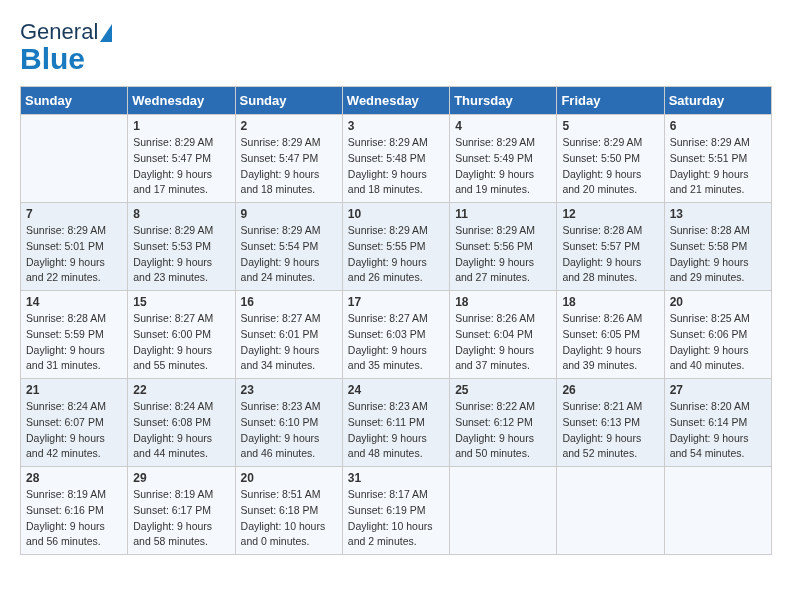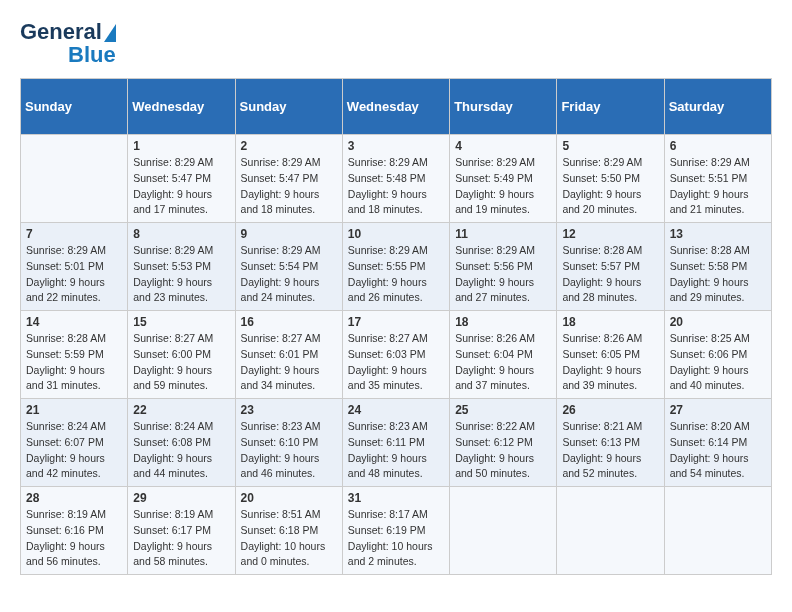--- a/index.html
+++ b/index.html
@@ -16,21 +16,21 @@
       align-items: flex-start;
       margin-bottom: 10px;
     }
     .logo {
       display: flex;
       flex-direction: column;
       align-items: flex-start;
     }
     .logo-text {
       font-size: 22px;
-      font-weight: bold;
+      font-weight: normal;
       color: #1a3a5c;
       line-height: 1.1;
     }
     .logo-triangle {
       width: 0;
       height: 0;
       border-left: 12px solid transparent;
       border-bottom: 18px solid #1a7abf;
       display: inline-block;
       margin-left: 2px;
@@ -51,21 +51,21 @@
     }
     table {
       width: 100%;
       border-collapse: collapse;
     }
     thead tr th {
       background-color: #2a6db5;
       color: #fff;
       font-size: 13px;
       font-weight: bold;
-      padding: 20px 4px;
+      padding: 6px 4px;
       text-align: left;
       border: 1px solid #ccc;
     }
     tbody tr td {
       border: 1px solid #ccc;
       vertical-align: top;
       padding: 4px 5px;
       min-height: 80px;
       font-size: 10.5px;
       color: #333;
@@ -91,21 +91,21 @@
 <body>
 
 <div class="header-area">
   <div class="logo">
     <div style="display:flex; align-items:center;">
       <span class="logo-text">
         <span style="color:#1a3a5c;">General</span><span class="logo-triangle"></span>
       </span>
     </div>
     <div style="display:flex; align-items:center; margin-top:-2px;">
-      <span style="font-size:22px; font-weight:bold; color:#1a7abf;margin-left:48px;">Blue</span>
+      <span style="font-size:30px; font-weight:bold; color:#1a7abf;">Blue</span>
     </div>
   </div>
   <div class="title-area">
     <div class="month-year"></div>
     <div class="location"></div>
   </div>
 </div>
 
 <table>
   <thead>
@@ -236,21 +236,21 @@
             <div>Sunrise: 8:28 AM</div>
             <div>Sunset: 5:59 PM</div>
             <div>Daylight: 9 hours and 31 minutes.</div>
           </div>
         </td>
         <td>
           <span class="day-number">15</span>
           <div class="cell-content">
             <div>Sunrise: 8:27 AM</div>
             <div>Sunset: 6:00 PM</div>
-            <div>Daylight: 9 hours and 59 minutes.</div>
+            <div>Daylight: 9 hours and 55 minutes.</div>
           </div>
         </td>
         <td>
           <span class="day-number">16</span>
           <div class="cell-content">
             <div>Sunrise: 8:27 AM</div>
             <div>Sunset: 6:01 PM</div>
             <div>Daylight: 9 hours and 34 minutes.</div>
           </div>
         </td>

